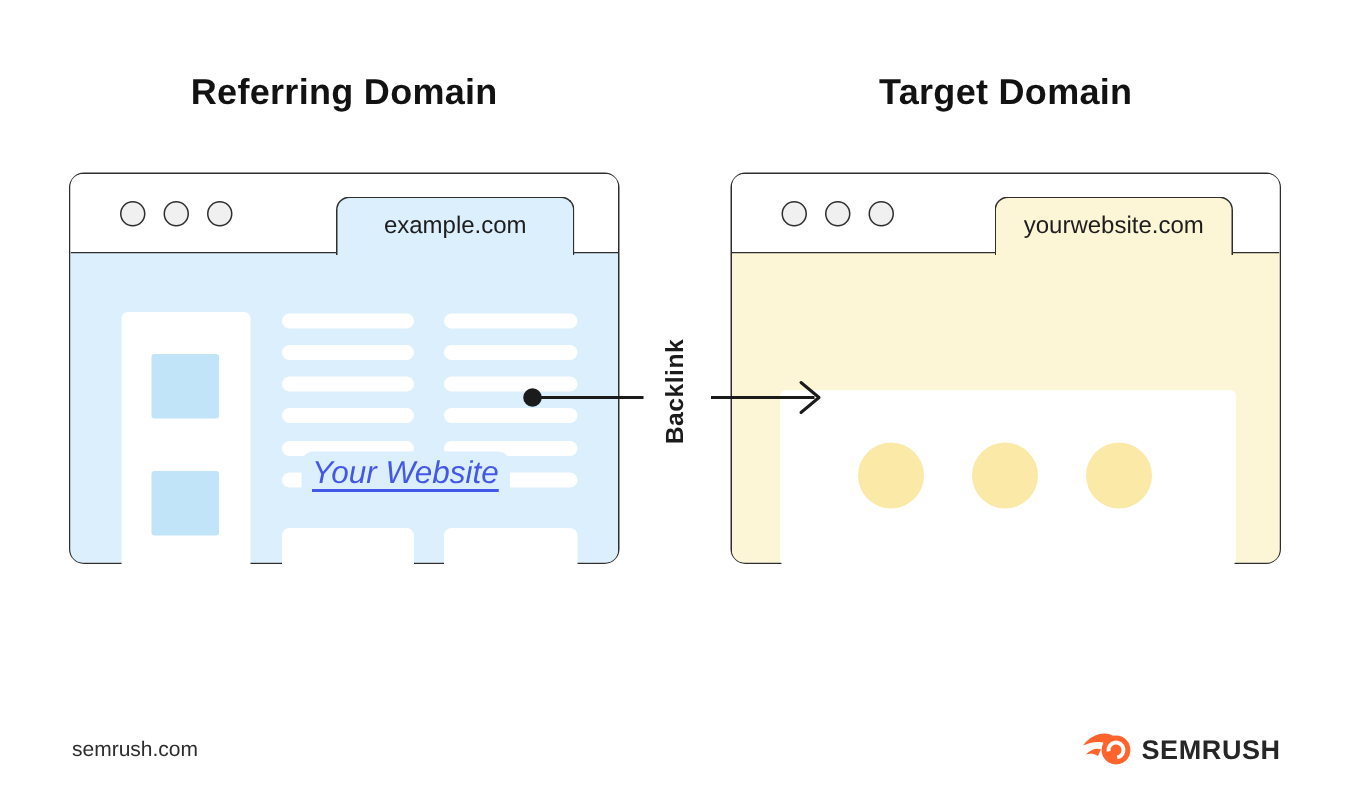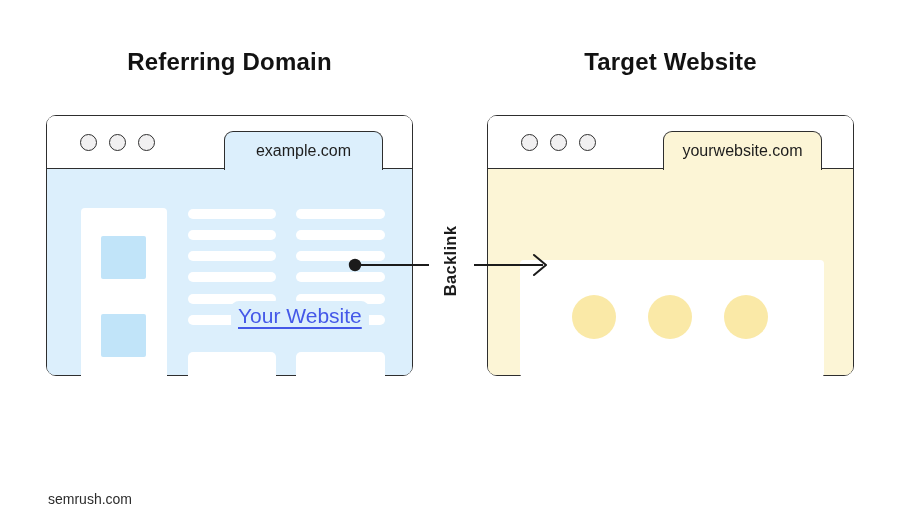--- a/index.html
+++ b/index.html
@@ -59,26 +59,26 @@
   .window.target .tab{left:175px;background:var(--target-fill);}
 
   
   .shape{position:absolute;background:#ffffff;}
   .bar{height:10px;border-radius:5px;}
   .bar-lg{height:11px;border-radius:5.5px;}
   .blue-square{background:var(--referring-accent);border-radius:2px;}
   .yellow-circle{background:var(--target-accent);border-radius:50%;width:44px;height:44px;top:127px;position:absolute;}
 
   .site-link{
-    position:absolute;left:184px;top:133px;z-index:3;
+    position:absolute;left:154px;top:133px;z-index:3;
     background:var(--referring-fill);border-radius:8px;
     padding:3px 7px 6px 7px;
     font-size:21px;color:var(--link-blue);
     text-decoration:underline;text-decoration-thickness:1.5px;text-underline-offset:4px;
-    cursor:pointer;white-space:nowrap;
+    cursor:pointer;white-space:nowrap;font-style:italic;
   }
 
   
   .arrow-svg{position:absolute;left:340px;top:225px;z-index:5;}
   .backlink-label{
     position:absolute;left:405px;top:250px;width:90px;height:22px;z-index:6;
     transform:rotate(-90deg);transform-origin:center;
     font-size:16.5px;font-weight:600;letter-spacing:.3px;color:#1b1b1b;
     text-align:center;line-height:22px;
   }
@@ -93,21 +93,21 @@
   .brand-text{
     font-size:18px;font-weight:800;letter-spacing:.4px;color:#262626;
   }
 </style>
 </head>
 <body>
 
 <div class="canvas">
 
   <h2 class="heading left">Referring Domain</h2>
-  <h2 class="heading right">Target Website</h2>
+  <h2 class="heading right">Target Domain</h2>
 
   <div class="window referring">
     <div class="titlebar">
       <span class="win-dot"></span>
       <span class="win-dot"></span>
       <span class="win-dot"></span>
     </div>
     <div class="tab">
       <span>example.com</span>
     </div>
@@ -163,14 +163,25 @@
 
   <svg class="arrow-svg" width="220" height="80" viewBox="0 0 220 80">
     <circle cx="15" cy="40" r="6.2" fill="#1b1b1b"></circle>
     <line x1="15" y1="40" x2="89" y2="40" stroke="#1b1b1b" stroke-width="2"></line>
     <line x1="134" y1="40" x2="203" y2="40" stroke="#1b1b1b" stroke-width="2"></line>
     <polyline points="194,30 206,40 194,50" fill="none" stroke="#1b1b1b" stroke-width="2" stroke-linecap="round" stroke-linejoin="round"></polyline>
   </svg>
   <div class="backlink-label">Backlink</div>
 
   <div class="footer-site">semrush.com</div>
+  <div class="brand">
+    <svg width="34" height="28" viewBox="0 0 34 28">
+      <g fill="var(--brand-orange)">
+        <path d="M1,11 C6,4 15,1 21,4.5 L17,10 C11.5,7.5 6,9 1,11 Z"></path>
+        <path d="M3,17 C6,13.5 10,12.5 13,13.5 L11,18 C8,16 5,16.5 3,17 Z"></path>
+        <circle cx="23" cy="14" r="9.6"></circle>
+      </g>
+      <circle cx="23" cy="14" r="5" fill="none" stroke="#ffffff" stroke-width="2.6" stroke-dasharray="23.5 7.9" transform="rotate(170 23 14)"></circle>
+    </svg>
+    <span class="brand-text">SEMRUSH</span>
+  </div>
 
 </div>
 
 </body></html>

